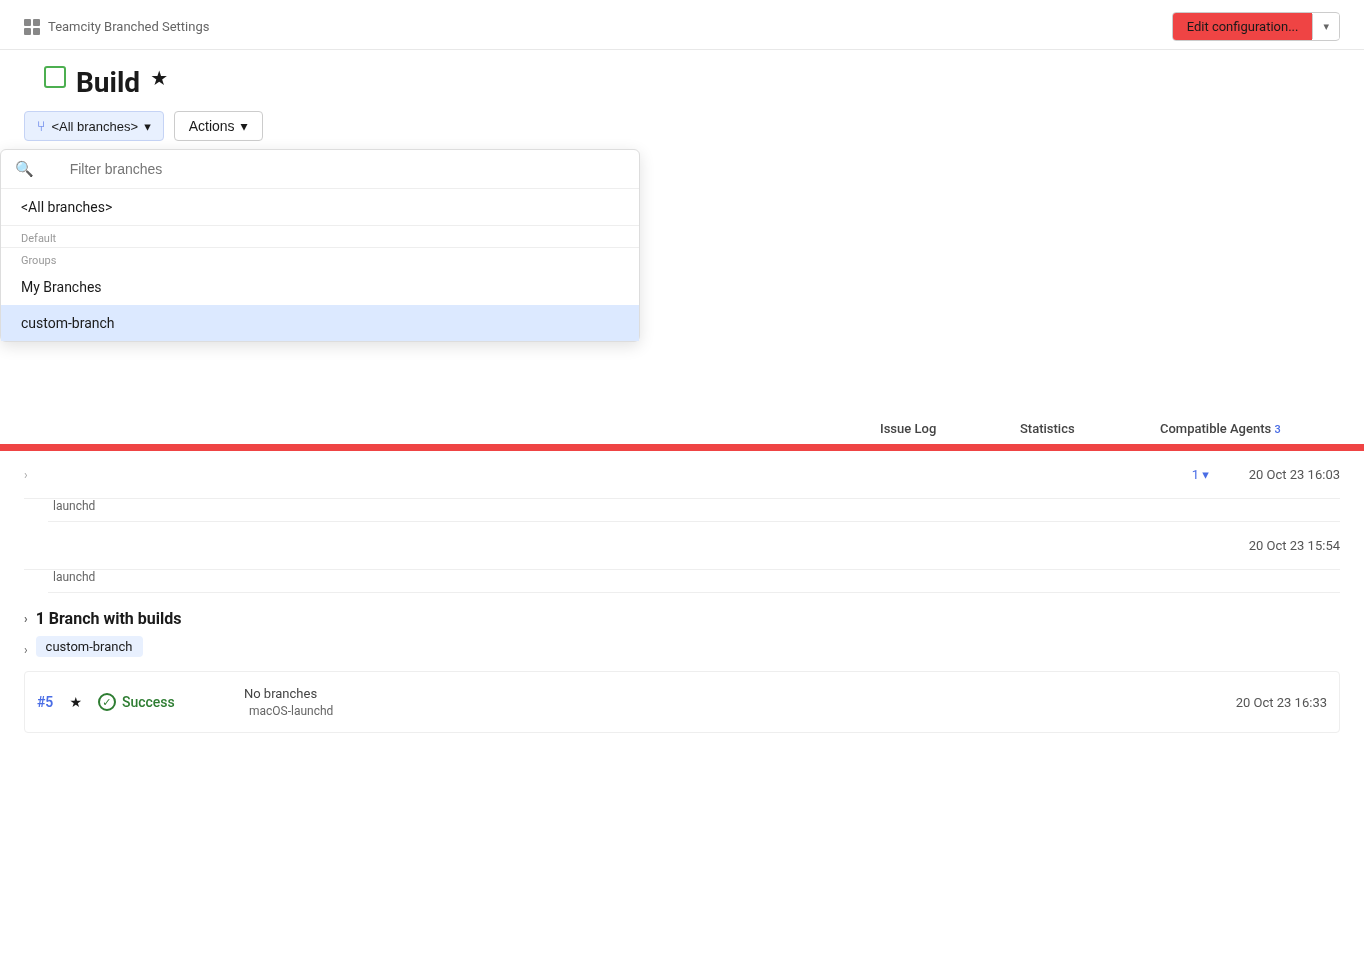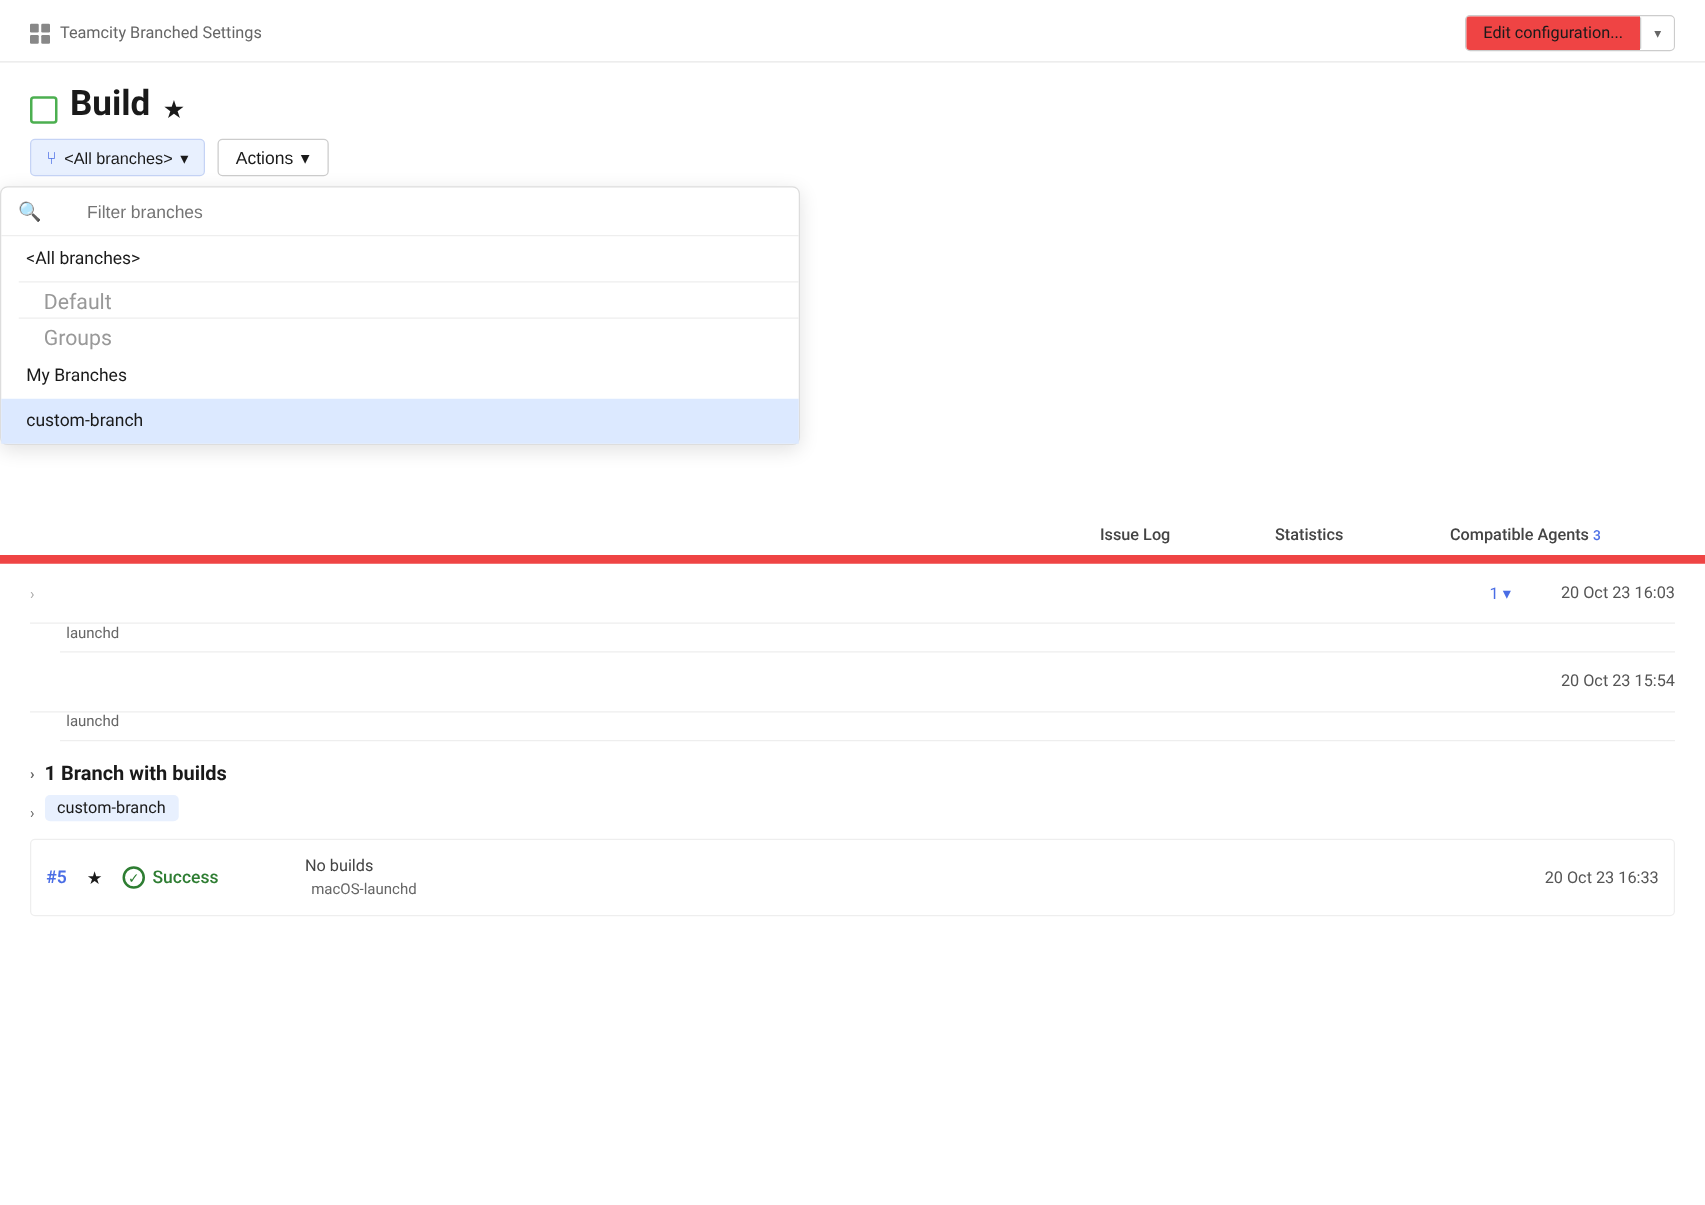--- a/index.html
+++ b/index.html
@@ -62,22 +62,23 @@
       padding: 6px 10px;
       border-left: 1px solid #ccc;
       background: #fff;
       font-size: 11px;
       color: #666;
     }
 
     .page-header {
       padding: 16px 36px 12px 24px;
       display: flex;
-      align-items: flex-end;
+      align-items: flex-start;
       gap: 10px;
+      margin-left: 20px;
     }
 
     .build-icon {
       width: 22px;
       height: 22px;
       border: 2px solid #4caf50;
       border-radius: 3px;
       display: inline-block;
     }
 
@@ -173,24 +174,23 @@
       font-size: 14px;
       color: #1a1a1a;
     }
 
     .dropdown-item.highlighted {
       background: #dce9ff;
     }
 
     .dropdown-section {
       padding: 6px 4px 2px 20px;
-      font-size: 17px;
+      font-size: 11px;
       color: #999;
       border-top: 1px solid #eee;
-      margin-left: 14px;
     }
 
     .col-header {
       font-size: 13px;
       color: #444;
       font-weight: 500;
     }
 
     .col-issue { margin-left: auto; width: 140px; }
     .col-stats { width: 140px; }
@@ -418,21 +418,21 @@
   </div>
 
   <div class="build-row">
     <span class="build-num">#5</span>
     <span class="build-star">★</span>
     <div class="success-badge">
       <div class="success-icon">✓</div>
       <span>Success</span>
     </div>
     <div class="partial-info">
-      <div style="font-size: 13px; color: #444;">No builds</div>
+      <div style="font-size: 13px; color: #444;">No branches</div>
       <div class="build-agent">
         <span></span>
         <span>macOS-launchd</span>
       </div>
     </div>
     <span class="build-date">20 Oct 23 16:33</span>
   </div>
 </div>
 
 </body></html>

